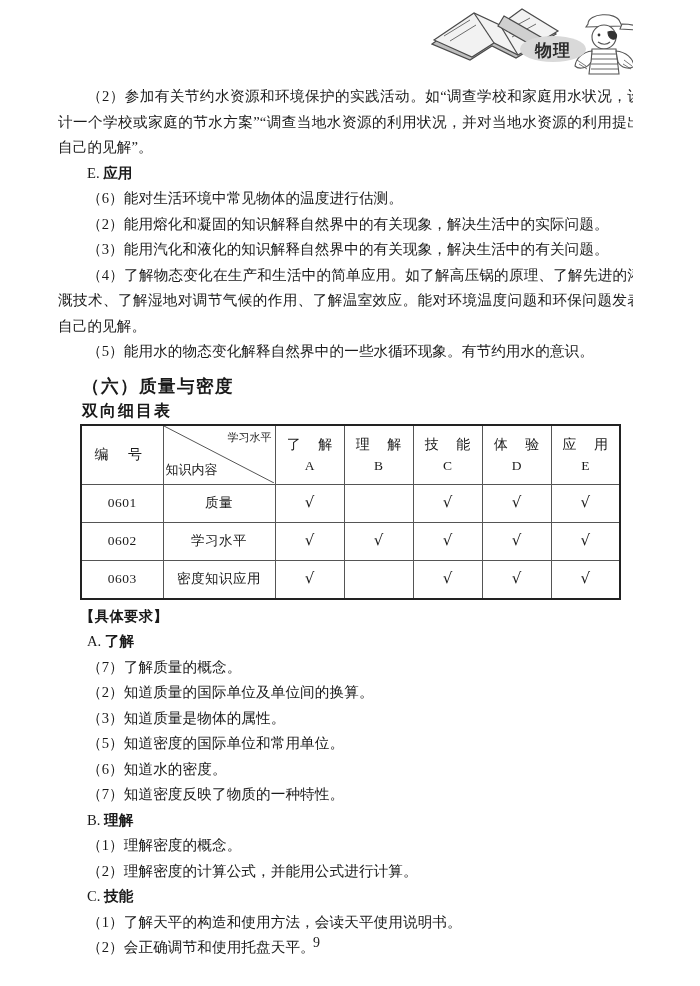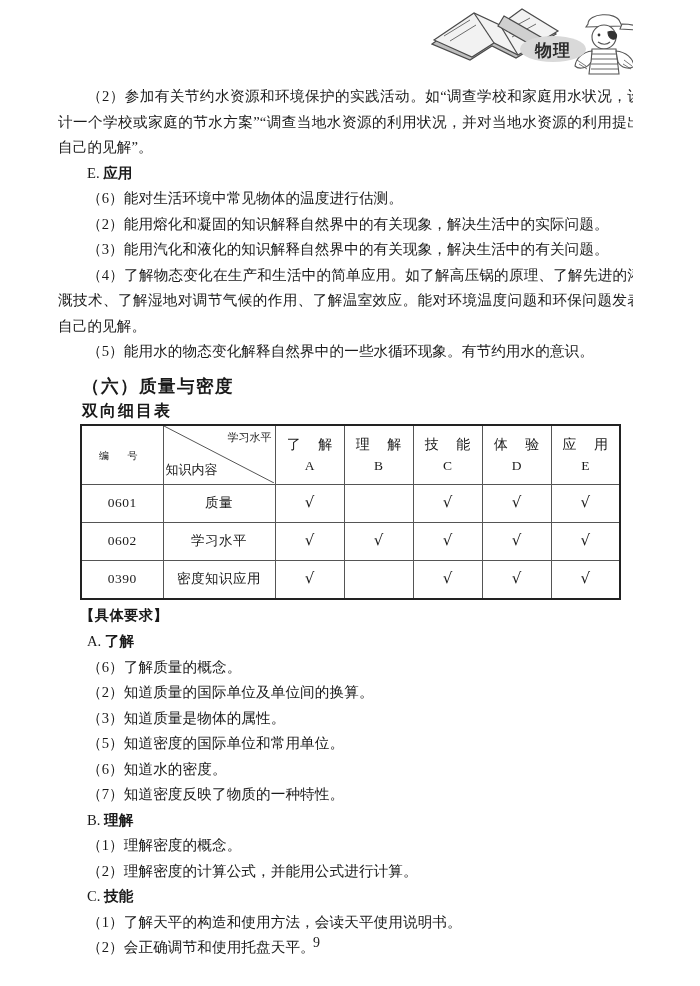--- a/index.html
+++ b/index.html
@@ -96,21 +96,21 @@
     font-weight: bold;
     font-family: "DejaVu Serif", serif;
     letter-spacing: 2px;
   }
   .bracket-head {
     font-size: 14.2px;
     line-height: 25.5px;
     margin: 4px 0 0 0;
     text-indent: 22px;
     font-weight: bold;
-    font-family: Liberation Mono, monospace;
+    font-family: Liberation Sans, sans-serif;
     letter-spacing: 0.5px;
   }
 
   
   #detail-table-wrap {
     margin: 0 0 0 22px;
     width: 540px;
   }
   table.detail {
     border-collapse: collapse;
@@ -133,21 +133,21 @@
   tr.head-row td { border-top: 2px solid #222; }
   tr.last-row td { border-bottom: 2px solid #222; }
 
   .col-id   { width: 82px; }
   .col-know { width: 112px; }
   .col-lvl  { width: 69px; }
 
   .hdr-id {
     letter-spacing: 8px;
     text-indent: 8px;
-    font-size: 10px;
+    font-size: 14px;
   }
   .hdr-lvl-top { letter-spacing: 7px; text-indent: 7px; font-size: 14px; display:block; }
   .hdr-lvl-bot { font-size: 13.5px; display:block; margin-top: 4px;
                  font-family: "Liberation Serif", serif; }
 
   
   td.split {
     position: relative;
     padding: 0;
   }
@@ -318,39 +318,39 @@
             <td class="outer-l cell-id">0602</td>
             <td class="cell-know">学习水平</td>
             <td><span class="tick">√</span></td>
             <td><span class="tick">√</span></td>
             <td><span class="tick">√</span></td>
             <td><span class="tick">√</span></td>
             <td class="outer-r"><span class="tick">√</span></td>
           </tr>
 
           <tr class="body-row last-row">
-            <td class="outer-l cell-id">0390</td>
+            <td class="outer-l cell-id">0603</td>
             <td class="cell-know">密度知识应用</td>
             <td><span class="tick">√</span></td>
             <td><span class="tick"></span></td>
             <td><span class="tick">√</span></td>
             <td><span class="tick">√</span></td>
             <td class="outer-r"><span class="tick">√</span></td>
           </tr>
         </tbody>
       </table>
     </div>
 
     <p class="bracket-head">【具体要求】</p>
 
     <p class="subhead">
       <span class="lat">A.</span>
       <span>了解</span>
     </p>
-    <p class="para indent">（6）了解质量的概念。</p>
+    <p class="para indent">（7）了解质量的概念。</p>
     <p class="para indent">（2）知道质量的国际单位及单位间的换算。</p>
     <p class="para indent">（3）知道质量是物体的属性。</p>
     <p class="para indent">（5）知道密度的国际单位和常用单位。</p>
     <p class="para indent">（6）知道水的密度。</p>
     <p class="para indent">（7）知道密度反映了物质的一种特性。</p>
 
     <p class="subhead">
       <span class="lat">B.</span>
       <span>理解</span>
     </p>

